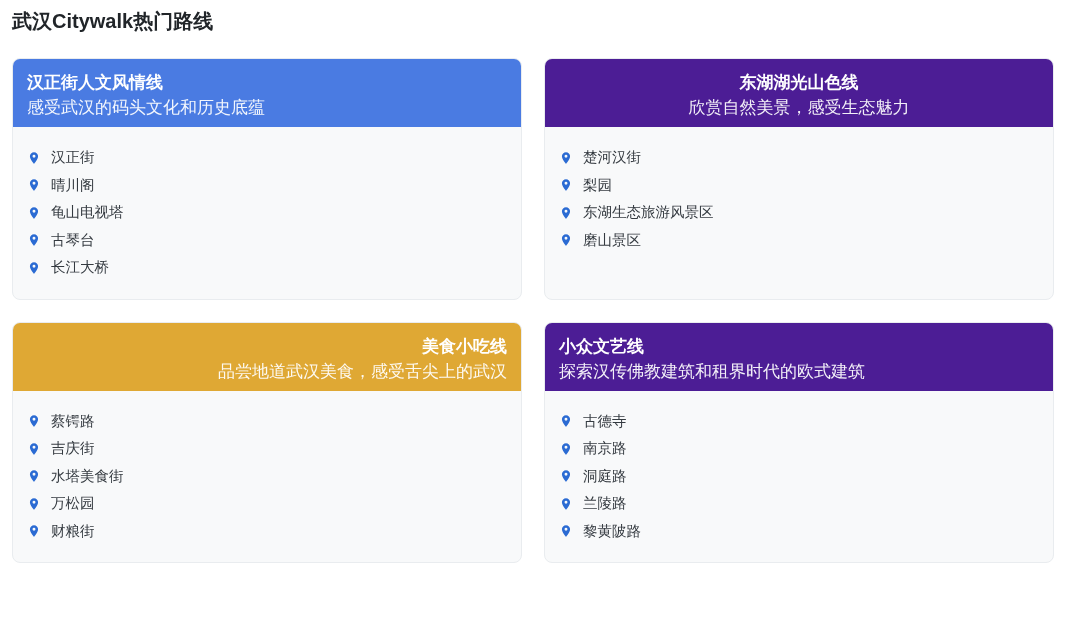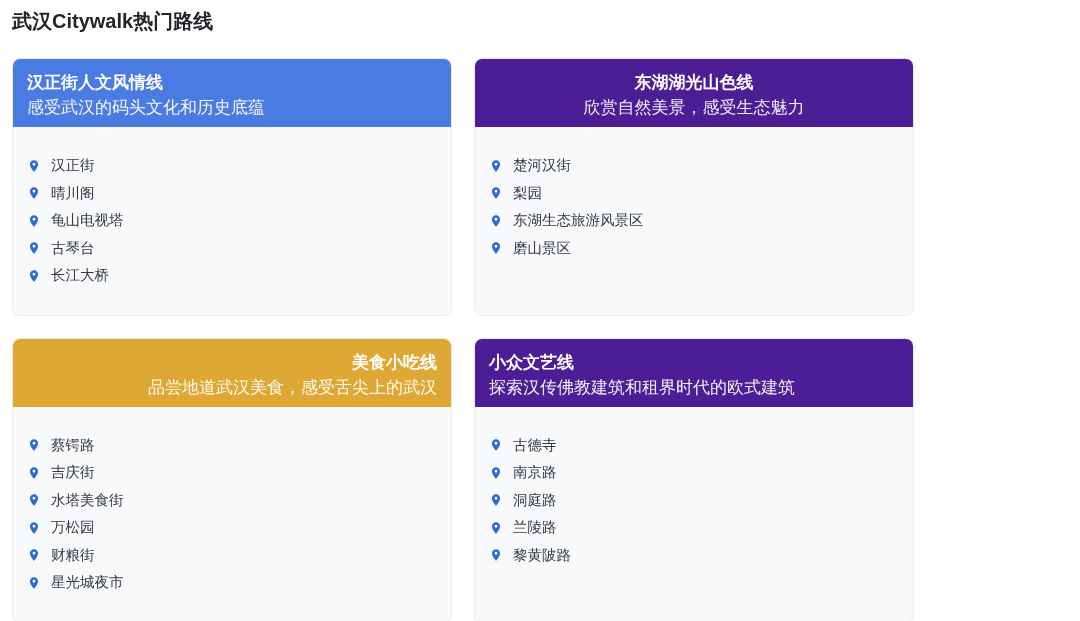--- a/index.html
+++ b/index.html
@@ -19,21 +19,21 @@
     font-size: 20px;
     font-weight: bold;
     color: var(--title-color, #212529);
     line-height: 25px;
     margin-bottom: 24px;
   }
   .routes-grid {
     display: grid;
     grid-template-columns: 1fr 1fr;
     gap: 22px;
-    width: 902px;
+    width: 1042px;
   }
   .card {
     border: 1px solid var(--border-color, #e9ecef);
     border-radius: 8px;
     overflow: hidden;
     background: var(--body-bg, #f8f9fa);
     display: flex;
     flex-direction: column;
   }
   .card-header {
@@ -46,21 +46,21 @@
     line-height: 24px;
   }
   .card-sub {
     font-size: 17px;
     color: rgba(255,255,255,0.93);
     line-height: 17px;
     margin-top: 4px;
   }
   .stops {
     list-style: none;
-    padding: 25px 14px;
+    padding: 17px 14px;
     flex: 1;
   }
   .stop {
     display: flex;
     align-items: center;
     height: 27.5px;
   }
   .pin {
     width: 14px;
     height: 14px;
@@ -226,28 +226,20 @@
 
   <li class="stop">
     <span class="pin">
       <svg width="14" height="14" viewBox="0 0 24 24" fill="currentColor" aria-hidden="true">
         <path d="M12 2C8.13 2 5 5.13 5 9c0 5.25 7 13 7 13s7-7.75 7-13c0-3.87-3.13-7-7-7zm0 9.5a2.5 2.5 0 1 1 0-5 2.5 2.5 0 0 1 0 5z"></path>
       </svg>
     </span>
     <span class="stop-label">财粮街</span>
   </li>
 
-  <li class="stop">
-    <span class="pin">
-      <svg width="14" height="14" viewBox="0 0 24 24" fill="currentColor" aria-hidden="true">
-        <path d="M12 2C8.13 2 5 5.13 5 9c0 5.25 7 13 7 13s7-7.75 7-13c0-3.87-3.13-7-7-7zm0 9.5a2.5 2.5 0 1 1 0-5 2.5 2.5 0 0 1 0 5z"></path>
-      </svg>
-    </span>
-    <span class="stop-label">星光城夜市</span>
-  </li>
 </ul>
   </section>
 
   <section class="card">
     <header class="card-header" style="background: #4c1d95;">
       <h2 class="card-title">小众文艺线</h2>
       <p class="card-sub">探索汉传佛教建筑和租界时代的欧式建筑</p>
     </header>
     <ul class="stops">
   <li class="stop">

